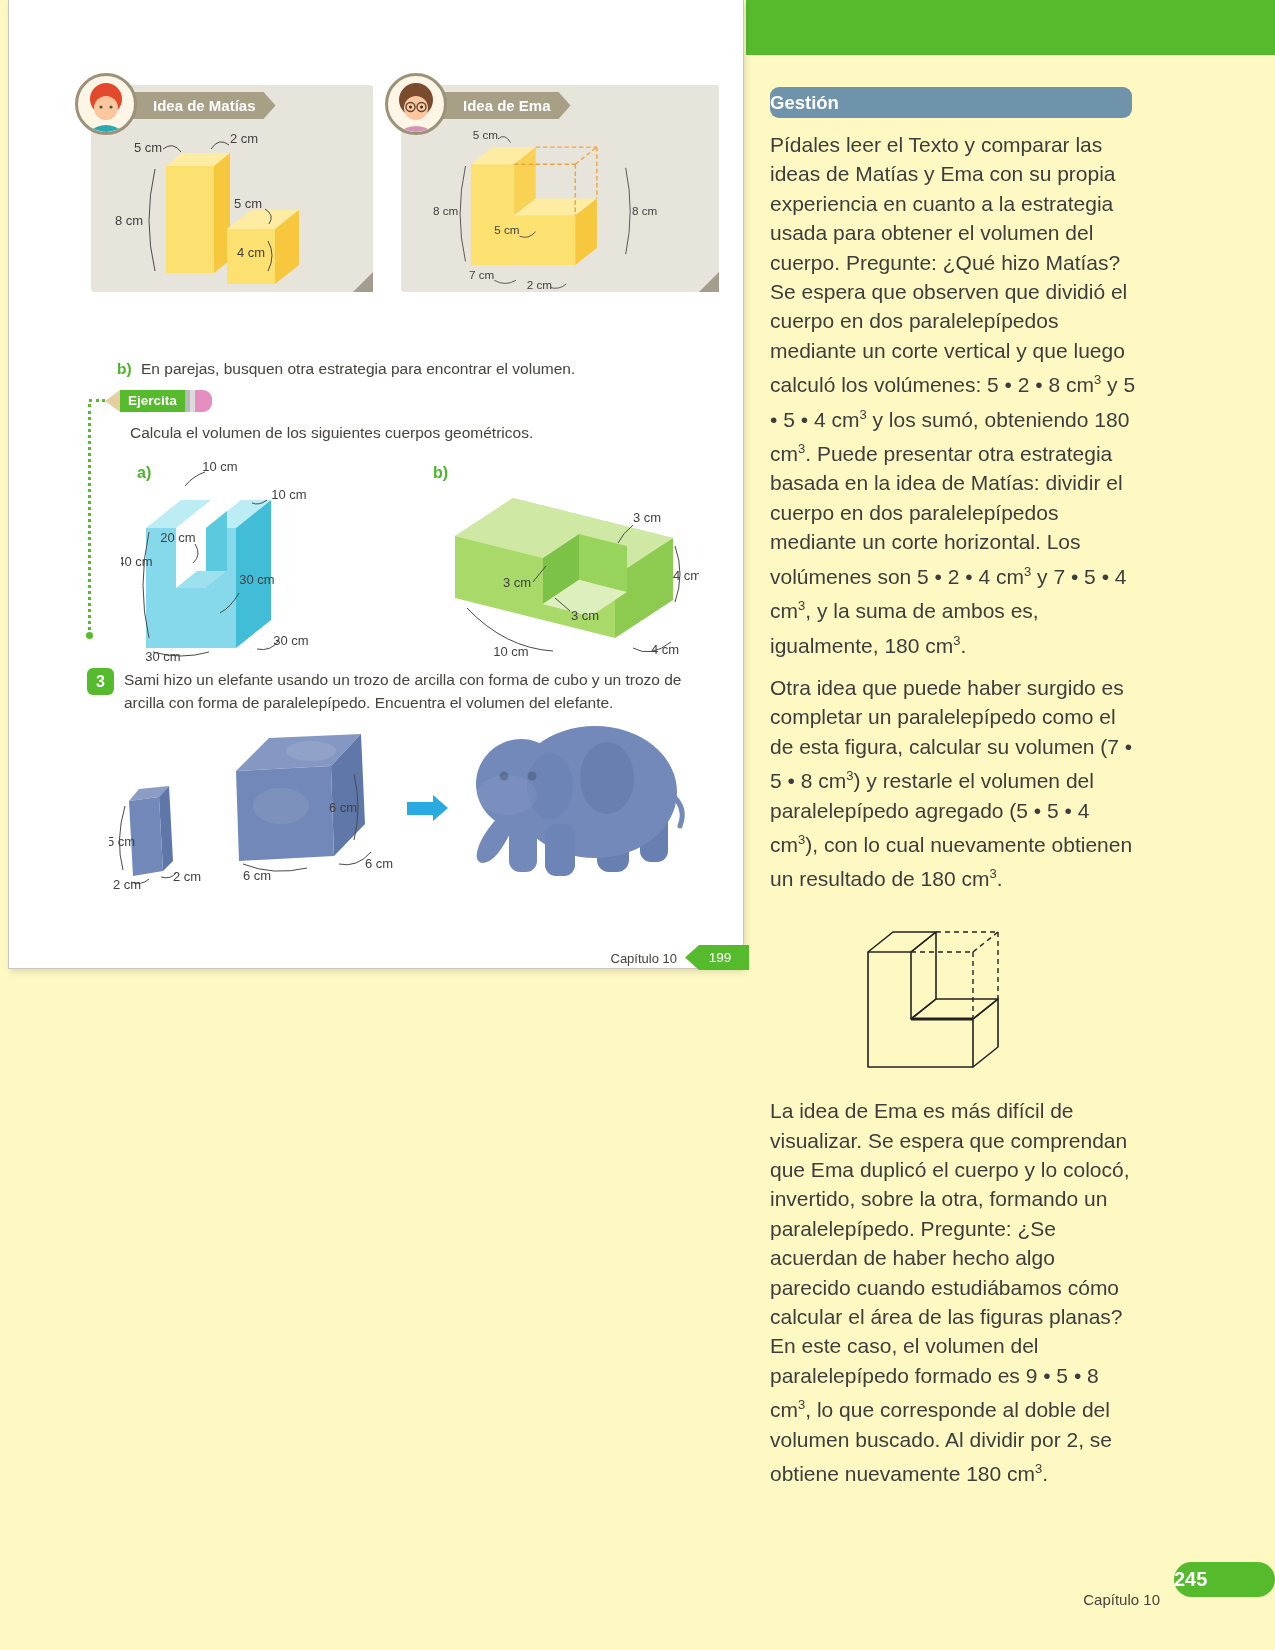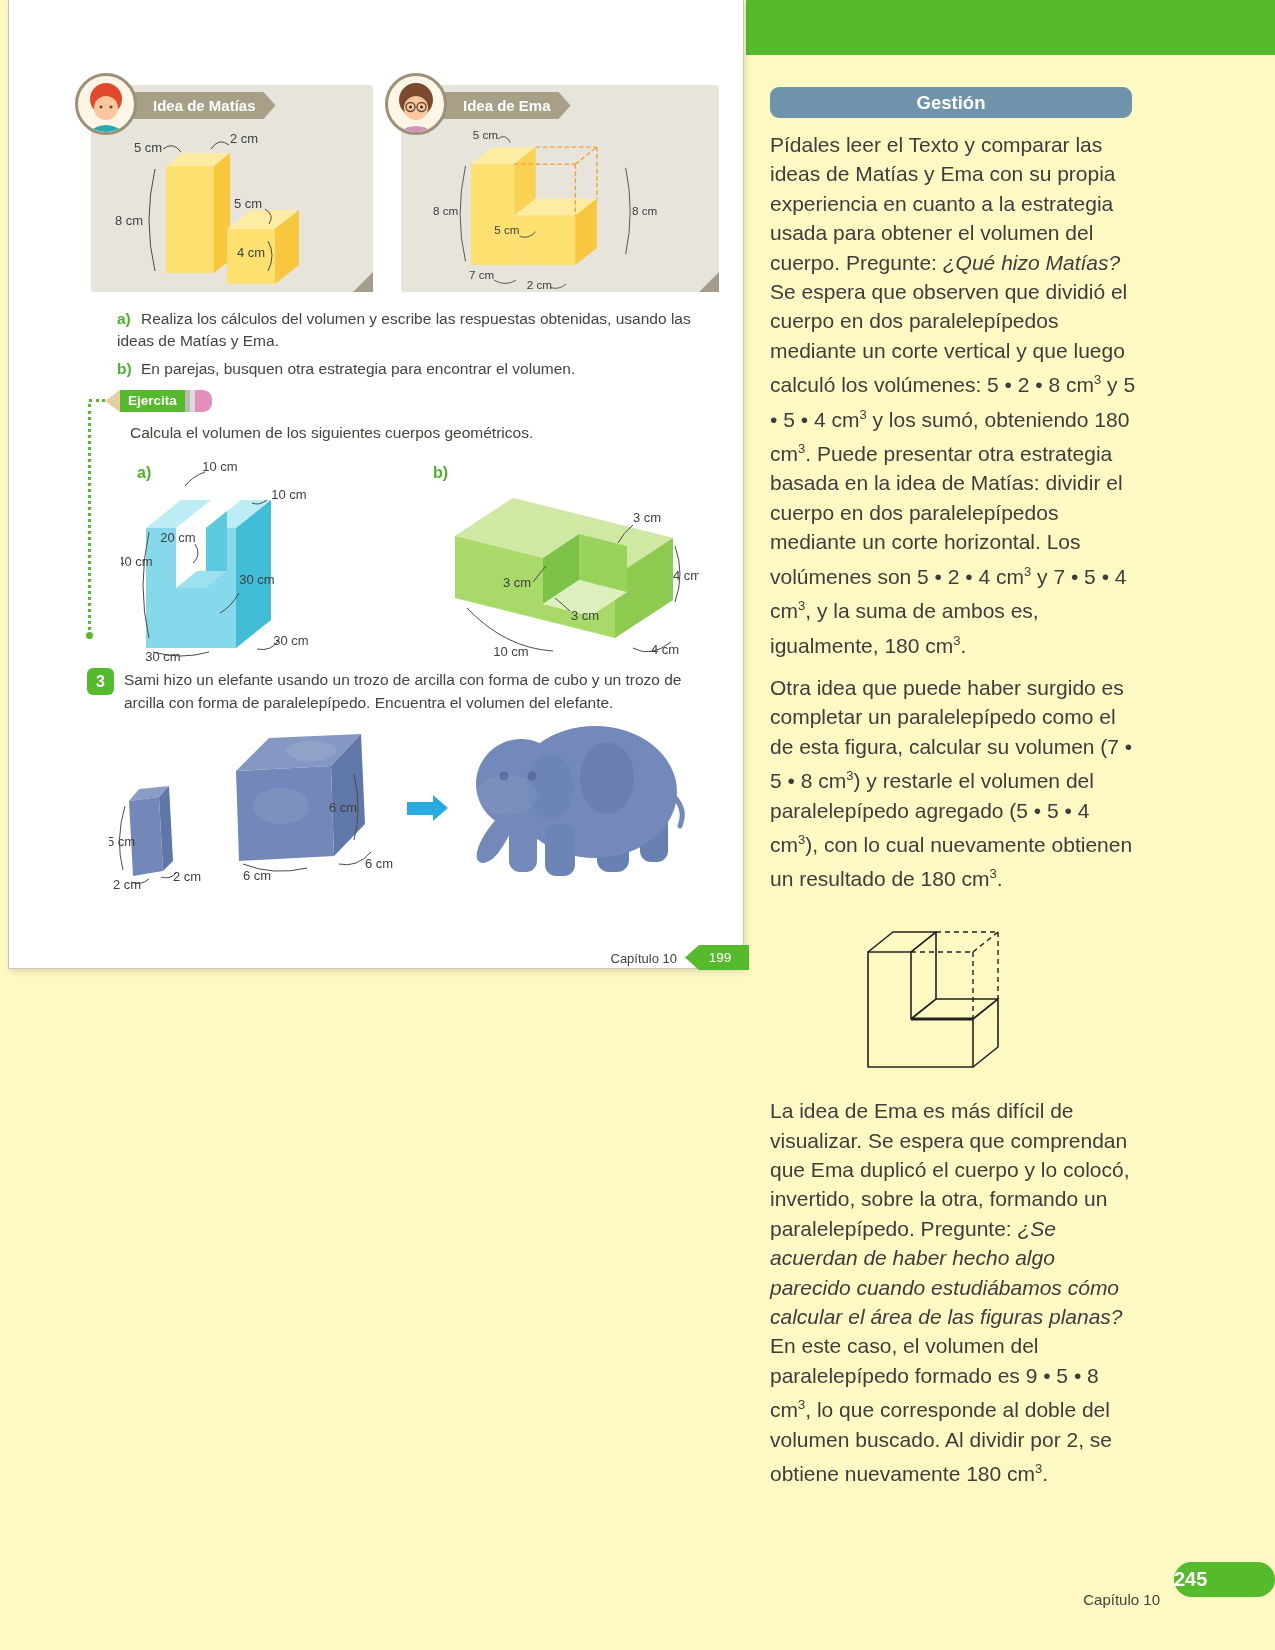--- a/index.html
+++ b/index.html
@@ -60,25 +60,25 @@
                 border-left:15px solid #29abe2;}
 
   
   .lfoot-ch{position:absolute;left:560px;top:951px;width:108px;text-align:right;font-size:13px;color:#45433c;}
   .lfoot-badge{position:absolute;left:676px;top:945px;width:64px;height:25px;background:#56bb2c;
                clip-path:polygon(0 50%,22% 0,100% 0,100% 100%,22% 100%);color:#fff;font-size:13.5px;
                text-align:center;line-height:25px;padding-left:6px;box-sizing:border-box;}
 
   
   .gestion-hdr{position:absolute;left:770px;top:87px;width:362px;height:31px;background:#6e93ab;
-               border-radius:9px;color:#fff;font-weight:bold;font-size:18.5px;text-align:center;line-height:31px;}
+               border-radius:9px;color:#fff;font-weight:bold;font-size:18.5px;text-align:left;line-height:31px;}
   .tcol{position:absolute;left:770px;top:130px;width:366px;font-size:21px;line-height:29.4px;color:#3d3d3d;}
   .tcol p{margin:0 0 13px 0;}
   .tcol sup{font-size:0.62em;}
-  .it{font-style:italic;}
+  .it{}
   .bd{font-weight:bold;}
   .wire-wrap{text-align:center;margin:6px 0 14px 0;}
 
   
   .rfoot-ch{position:absolute;left:990px;top:1591px;width:170px;text-align:right;font-size:15px;color:#45433c;}
   .rfoot-badge{position:absolute;left:1174px;top:1562px;width:101px;height:35px;background:#56bb2c;
                border-radius:18px;color:#fff;font-weight:bold;font-size:20px;text-align:left;line-height:35px;}
 </style>
 </head>
 <body>
@@ -167,23 +167,20 @@
         <text x="78" y="20" text-anchor="middle">5 cm</text>
         <text x="34" y="104" text-anchor="middle">8 cm</text>
         <text x="102" y="125" text-anchor="middle">5 cm</text>
         <text x="74" y="176" text-anchor="middle">7 cm</text>
         <text x="138" y="187" text-anchor="middle">2 cm</text>
         <text x="255" y="104" text-anchor="middle">8 cm</text>
       </svg>
       <div class="fold"></div>
     </div>
 
-    <div class="item" style="top:308px;">
-      <span class="marker-green">a)</span><span>Realiza los cálculos del volumen y escribe las respuestas obtenidas, usando las ideas de Matías y Ema.</span>
-    </div>
     <div class="item" style="top:358px;">
       <span class="marker-green">b)</span><span>En parejas, busquen otra estrategia para encontrar el volumen.</span>
     </div>
 
     <div class="dothoriz"></div>
     <div class="dotline"></div>
     <div class="pencil">
       <div class="pencil-tip"></div>
       <div class="pencil-body">Ejercita</div>
       <div class="pencil-f1"></div>

